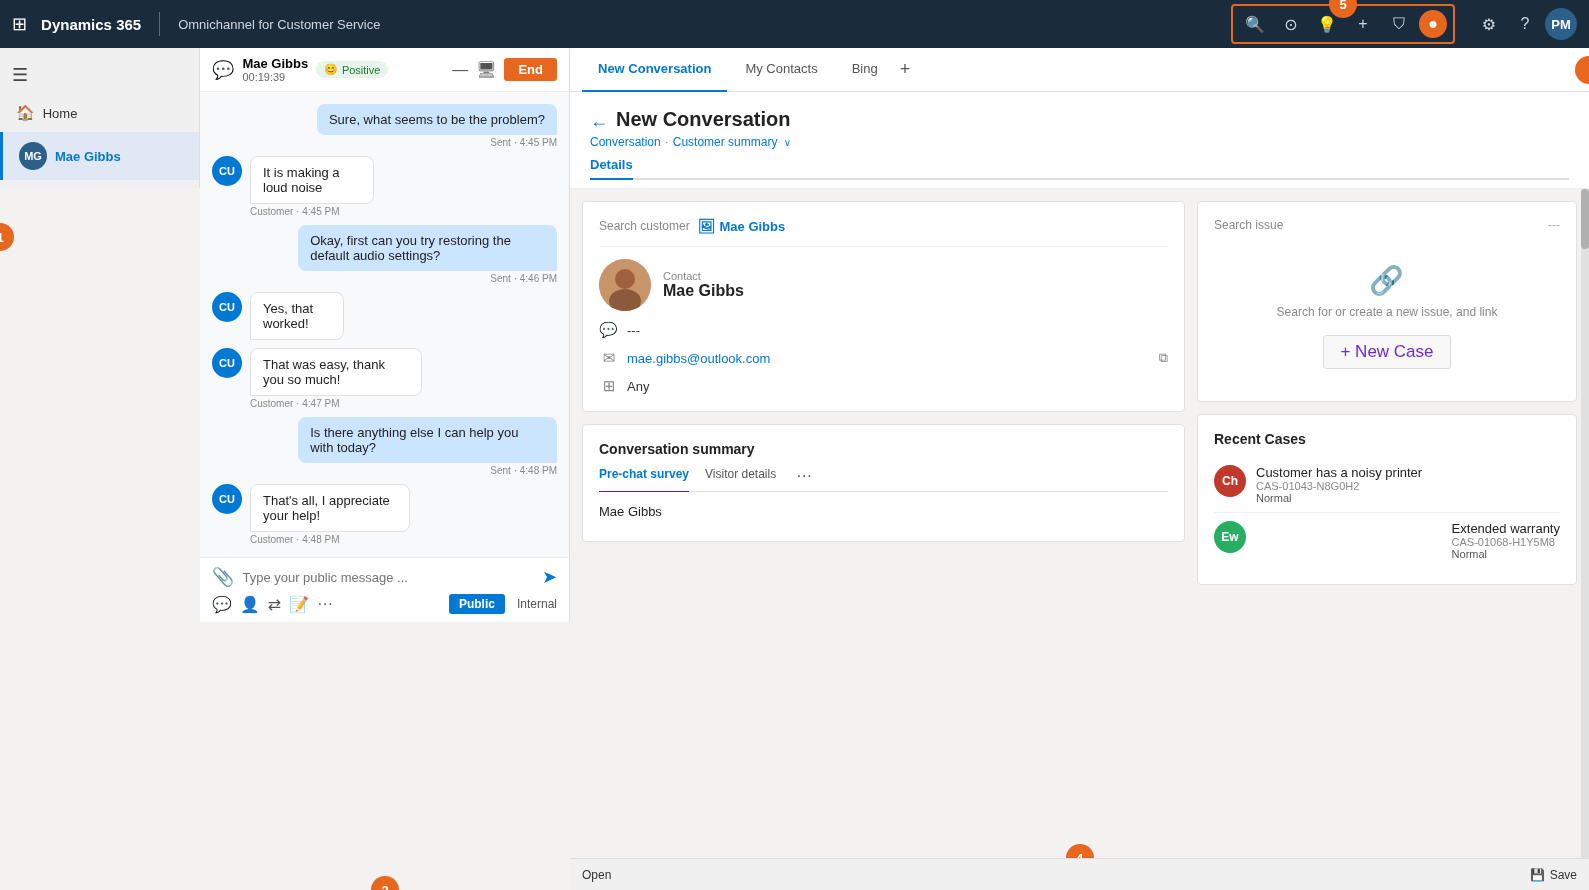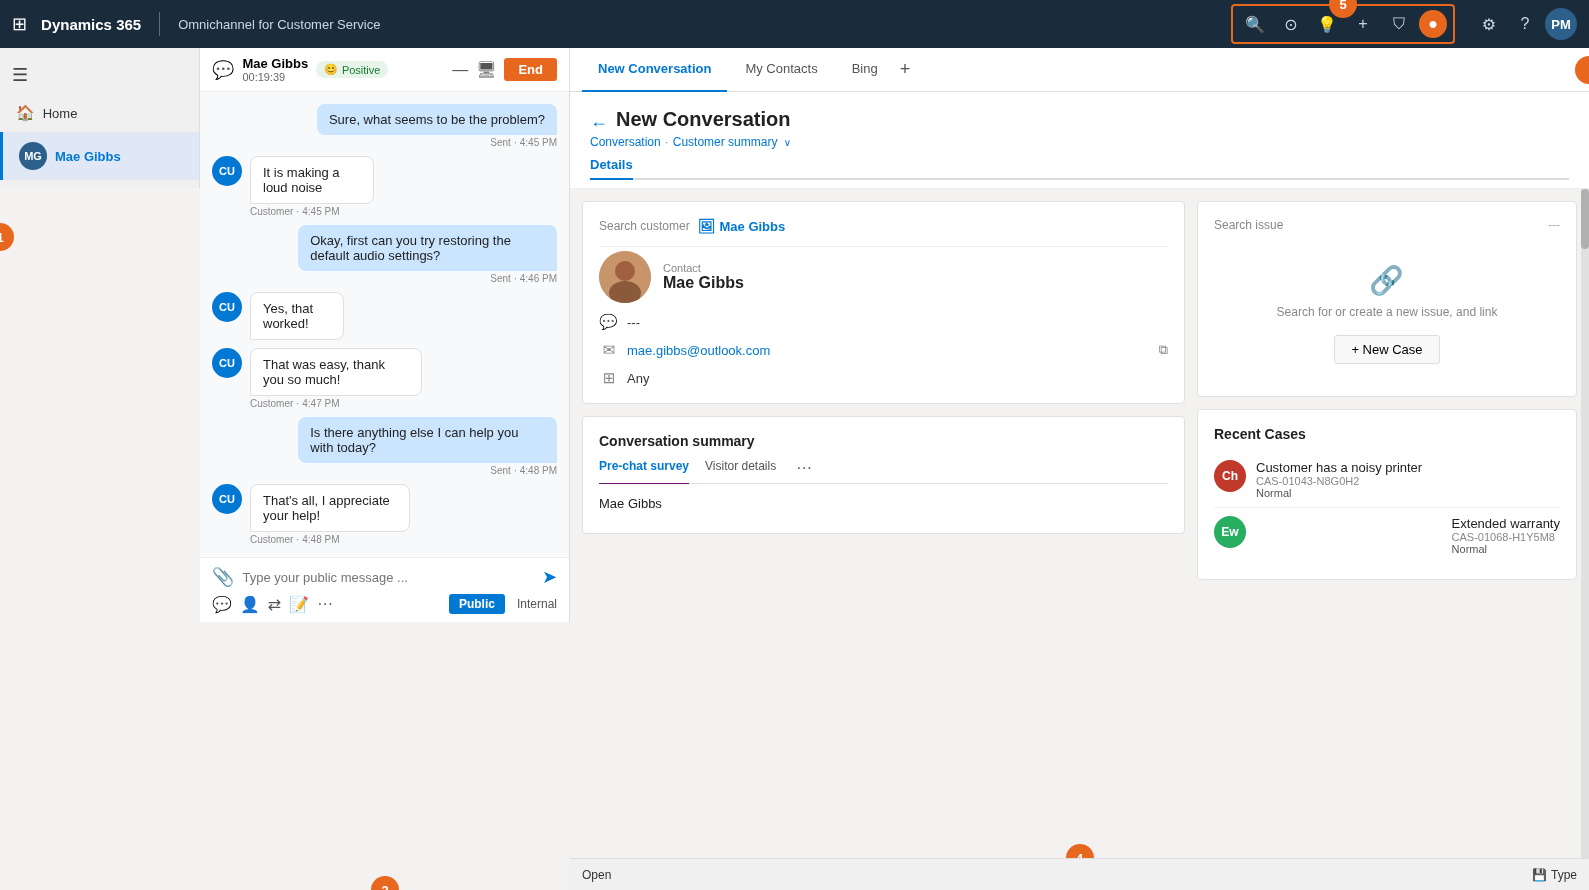--- a/index.html
+++ b/index.html
@@ -220,21 +220,21 @@
       background: #fff;
       border-radius: 4px;
       border: 1px solid #e0e0e0;
       padding: 16px;
     }
 
     .search-row {
       display: flex; align-items: center; gap: 8px;
       border-bottom: 1px solid #eee;
       padding-bottom: 12px;
-      margin-bottom: 4px;
+      margin-bottom: 12px;
     }
     .search-label { font-size: 12px; color: #888; }
     .search-link { color: #0078d4; font-size: 13px; font-weight: 600; cursor: pointer; display: flex; align-items: center; gap: 4px; }
 
     .contact-card { display: flex; flex-direction: column; gap: 10px; }
     .contact-header { display: flex; align-items: center; gap: 12px; }
     .contact-photo { width: 52px; height: 52px; border-radius: 50%; overflow: hidden; background: #c8a08a; display: flex; align-items: center; justify-content: center; }
     .contact-photo svg { width: 52px; height: 52px; }
     .contact-label { font-size: 11px; color: #888; }
     .contact-name { font-size: 16px; font-weight: 600; color: #222; }
@@ -265,22 +265,22 @@
     .issue-search-label { font-size: 12px; color: #888; }
     .issue-search-dashes { font-size: 12px; color: #aaa; }
     .issue-empty { display: flex; flex-direction: column; align-items: center; gap: 8px; padding: 16px 0; }
     .issue-link-icon { font-size: 28px; color: #aaa; }
     .issue-empty-text { font-size: 12px; color: #888; text-align: center; }
     .new-case-btn {
       border: 1px solid #ddd;
       background: #f8f8f8;
       border-radius: 3px;
       padding: 6px 16px;
-      font-size: 13px;
-      color: #000000;
+      font-size: 17px;
+      color: #6d28d9;
       cursor: pointer;
       margin-top: 8px;
     }
 
     
     .cases-title { font-size: 14px; font-weight: 600; color: #222; margin-bottom: 10px; }
     .case-item { display: flex; align-items: flex-start; gap: 10px; padding: 8px 0; border-bottom: 1px solid #f0f0f0; }
     .case-item:last-child { border-bottom: none; justify-content: space-between; }
     .case-avatar { width: 32px; height: 32px; border-radius: 50%; display: flex; align-items: center; justify-content: center; color: #fff; font-size: 12px; font-weight: 700; flex-shrink: 0; }
     .case-avatar.ch { background: #c0392b; }
@@ -599,19 +599,19 @@
           <div class="scrollbar-right">
             <div class="scrollbar-thumb"></div>
           </div>
         </div>
       </div>
 
       <div class="bottom-bar">
         <span class="bottom-open">Open</span>
         <div class="bottom-save-btn">
           <span>💾</span>
-          <span>Type</span>
+          <span>Save</span>
         </div>
       </div>
     </div>
   </div>
 
 </div>
 
 </body></html>

